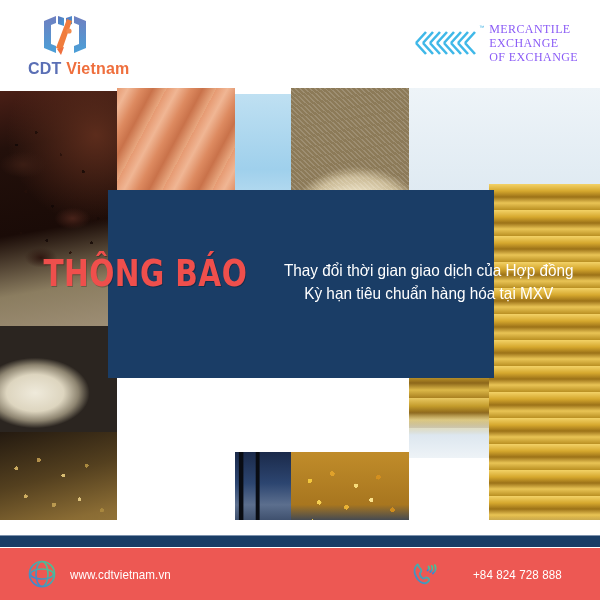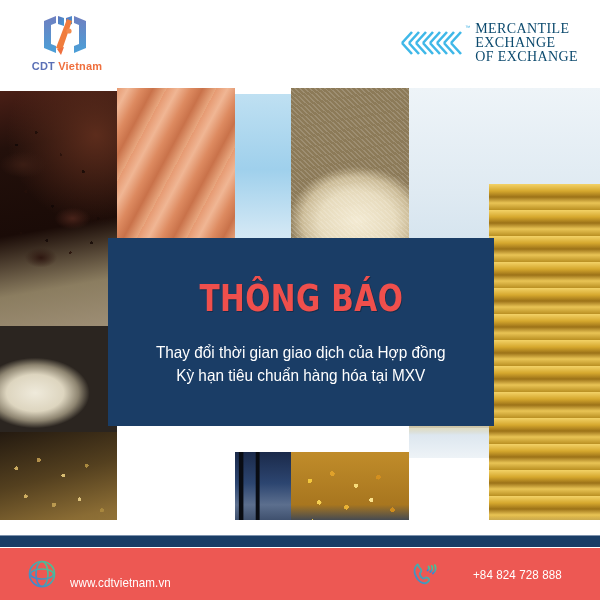--- a/index.html
+++ b/index.html
@@ -36,21 +36,21 @@
     top: 0;
     width: 62px;
     height: 44px;
   }
   .cdt-wordmark {
     position: absolute;
     left: 0;
     top: 46px;
     width: 78px;
     text-align: center;
-    font-size: 11px;
+    font-size: 16px;
     font-weight: bold;
     letter-spacing: 0.2px;
     white-space: nowrap;
   }
   .cdt-c { color: #5a6fb5; }
   .cdt-v { color: #ef6f3d; }
 
   .mxv-logo {
     position: absolute;
     right: 22px;
@@ -68,22 +68,22 @@
   .mxv-tm {
     position: absolute;
     right: -4px;
     top: -2px;
     font-size: 5px;
     color: #2aa8e0;
     font-family: "Liberation Sans", sans-serif;
   }
   .mxv-text {
     font-family: "Liberation Serif", serif;
-    color: #0c4a6e;
-    font-size: 14px;
+    color: #8b5cf6;
+    font-size: 12px;
     line-height: 14.2px;
     letter-spacing: 0.4px;
     white-space: nowrap;
   }
 
   
   .collage {
     position: absolute;
     left: 0;
     top: 88px;
@@ -249,27 +249,26 @@
 
   
   .notice-box {
     position: absolute;
     left: 108px;
     top: 190px;
     width: 386px;
     height: 188px;
     background: #1a3d66;
     display: flex;
-    flex-direction: column;
+    flex-direction: row;
     align-items: center;
     justify-content: center;
     z-index: 5;
     box-sizing: border-box;
     padding: 6px 16px 10px;
-    margin-top: 48px;
   }
   .notice-title {
     font-family: "DejaVu Sans", sans-serif;
     font-size: 37px;
     font-weight: bold;
     color: #ef4f4c;
     letter-spacing: 0.5px;
     line-height: 1;
     transform: scaleX(0.80);
     transform-origin: center;
@@ -307,21 +306,21 @@
     height: 52px;
     background: #ed5853;
     display: flex;
     align-items: center;
   }
   .footer-item {
     display: flex;
     align-items: center;
     gap: 12px;
   }
-  .f-web { margin-left: 26px; align-items: flex-end; }
+  .f-web { margin-left: 26px; }
   .f-phone { margin-left: auto; margin-right: 24px; gap: 32px; }
   .footer-text {
     color: #ffffff;
     font-size: 13.5px;
     letter-spacing: 0.1px;
     transform: scaleX(0.86);
     transform-origin: left center;
     white-space: nowrap;
     font-weight: normal;
   }

